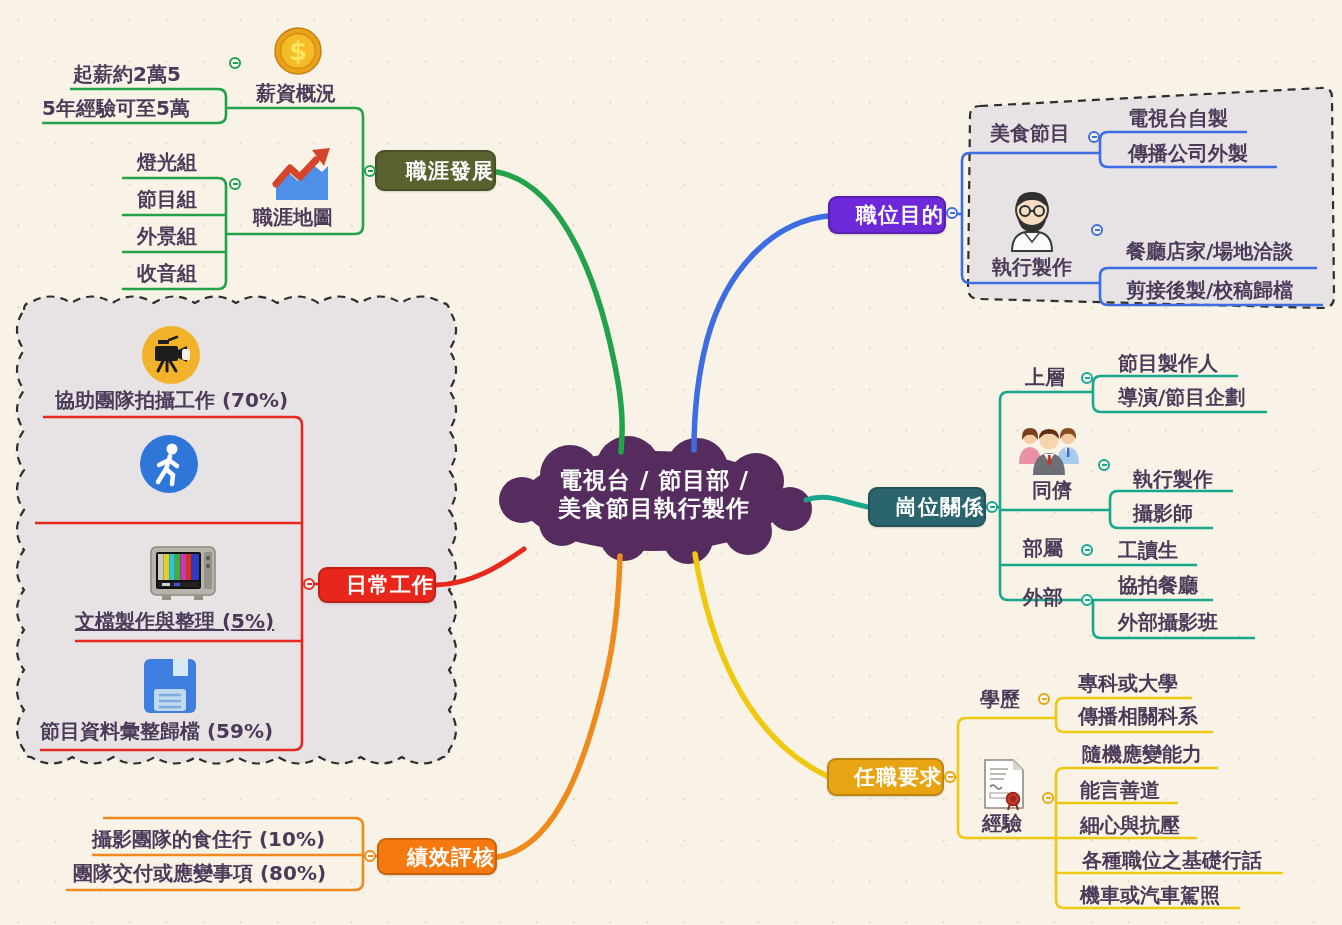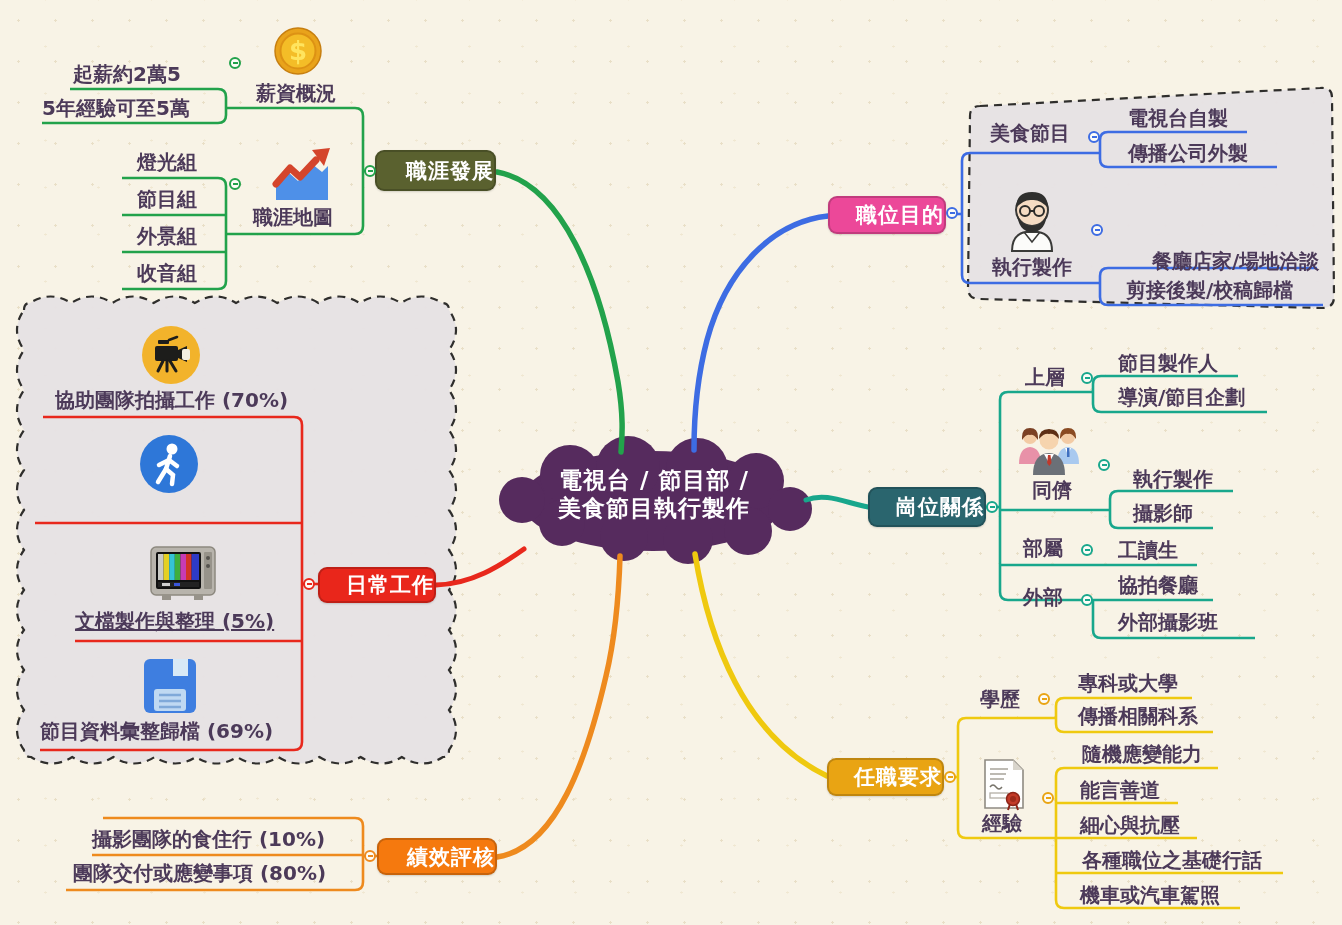--- a/index.html
+++ b/index.html
@@ -166,21 +166,21 @@
   </svg>
 
   <div class="cloud-text">
     <div>電視台 / 節目部 /</div>
     <div>美食節目執行製作</div>
   </div>
 
   <div class="node" style="left:375px;top:150px;width:121px;height:41px;background:#5A612F;">
     <span>職涯發展</span>
   </div>
-  <div class="node" style="left:828px;top:196px;width:118px;height:38px;background:#ec4899;">
+  <div class="node" style="left:828px;top:196px;width:118px;height:38px;background:#6d28d9;">
     <span>職位目的</span>
   </div>
   <div class="node" style="left:868px;top:487px;width:118px;height:40px;background:#2A656E;">
     <span>崗位關係</span>
   </div>
   <div class="node" style="left:827px;top:758px;width:117px;height:38px;background:#E9A413;">
     <span>任職要求</span>
   </div>
   <div class="node" style="left:377px;top:838px;width:120px;height:37px;background:#F5790E;">
     <span>績效評核</span>
@@ -195,21 +195,21 @@
   <div class="txt" style="left:253px;top:206px;">職涯地圖</div>
   <div class="txt" style="left:137px;top:151px;">燈光組</div>
   <div class="txt" style="left:137px;top:188px;">節目組</div>
   <div class="txt" style="left:137px;top:225px;">外景組</div>
   <div class="txt" style="left:137px;top:262px;">收音組</div>
 
   <div class="txt" style="left:990px;top:122px;">美食節目</div>
   <div class="txt" style="left:1128px;top:107px;">電視台自製</div>
   <div class="txt" style="left:1128px;top:142px;">傳播公司外製</div>
   <div class="txt" style="left:992px;top:256px;">執行製作</div>
-  <div class="txt" style="left:1126px;top:250px;margin-left:26px;">餐廳店家/場地洽談</div>
+  <div class="txt" style="left:1126px;top:240px;">餐廳店家/場地洽談</div>
   <div class="txt" style="left:1126px;top:279px;">剪接後製/校稿歸檔</div>
 
   <div class="txt" style="left:1025px;top:366px;font-family:Liberation Serif, serif;">上層</div>
   <div class="txt" style="left:1118px;top:352px;">節目製作人</div>
   <div class="txt" style="left:1118px;top:386px;">導演/節目企劃</div>
   <div class="txt" style="left:1032px;top:479px;">同儕</div>
   <div class="txt" style="left:1133px;top:468px;">執行製作</div>
   <div class="txt" style="left:1133px;top:502px;">攝影師</div>
   <div class="txt" style="left:1023px;top:537px;">部屬</div>
   <div class="txt" style="left:1118px;top:539px;">工讀生</div>
@@ -225,21 +225,21 @@
   <div class="txt" style="left:1080px;top:779px;">能言善道</div>
   <div class="txt" style="left:1080px;top:814px;">細心與抗壓</div>
   <div class="txt" style="left:1082px;top:849px;">各種職位之基礎行話</div>
   <div class="txt" style="left:1080px;top:884px;">機車或汽車駕照</div>
 
   <div class="txt" style="left:92px;top:828px;">攝影團隊的食住行 (10%)</div>
   <div class="txt" style="left:66px;top:862px;padding-left:7px;">團隊交付或應變事項 (80%)</div>
 
   <div class="txt" style="left:55px;top:389px;">協助團隊拍攝工作 (70%)</div>
   <div class="txt" style="left:75px;top:610px;text-decoration:underline;">文檔製作與整理 (5%)</div>
-  <div class="txt" style="left:40px;top:720px;">節目資料彙整歸檔 (69%)</div>
+  <div class="txt" style="left:40px;top:720px;">節目資料彙整歸檔 (59%)</div>
 
   <svg class="icon" style="left:274px;top:27px;" width="48" height="48" viewBox="0 0 48 48">
     <circle cx="24" cy="24" r="23" fill="#E9A31B" stroke="#C77F10" stroke-width="1.5"></circle>
     <circle cx="24" cy="24" r="17.5" fill="#F4BD27" stroke="#DD9214" stroke-width="2"></circle>
     <text x="24" y="33" font-size="26" font-weight="bold" fill="#FFE45E" text-anchor="middle">$</text>
   </svg>
 
   <svg class="icon" style="left:272px;top:148px;" width="60" height="54" viewBox="0 0 60 54">
     <polygon points="4,52 4,36 16,24 26,33 40,16 50,24 56,18 56,52" fill="#4E90E8"></polygon>
     <path d="M4,36 L18,20 L28,29 L44,12" stroke="#D4452C" stroke-width="7" fill="none" stroke-linejoin="round" stroke-linecap="round"></path>

